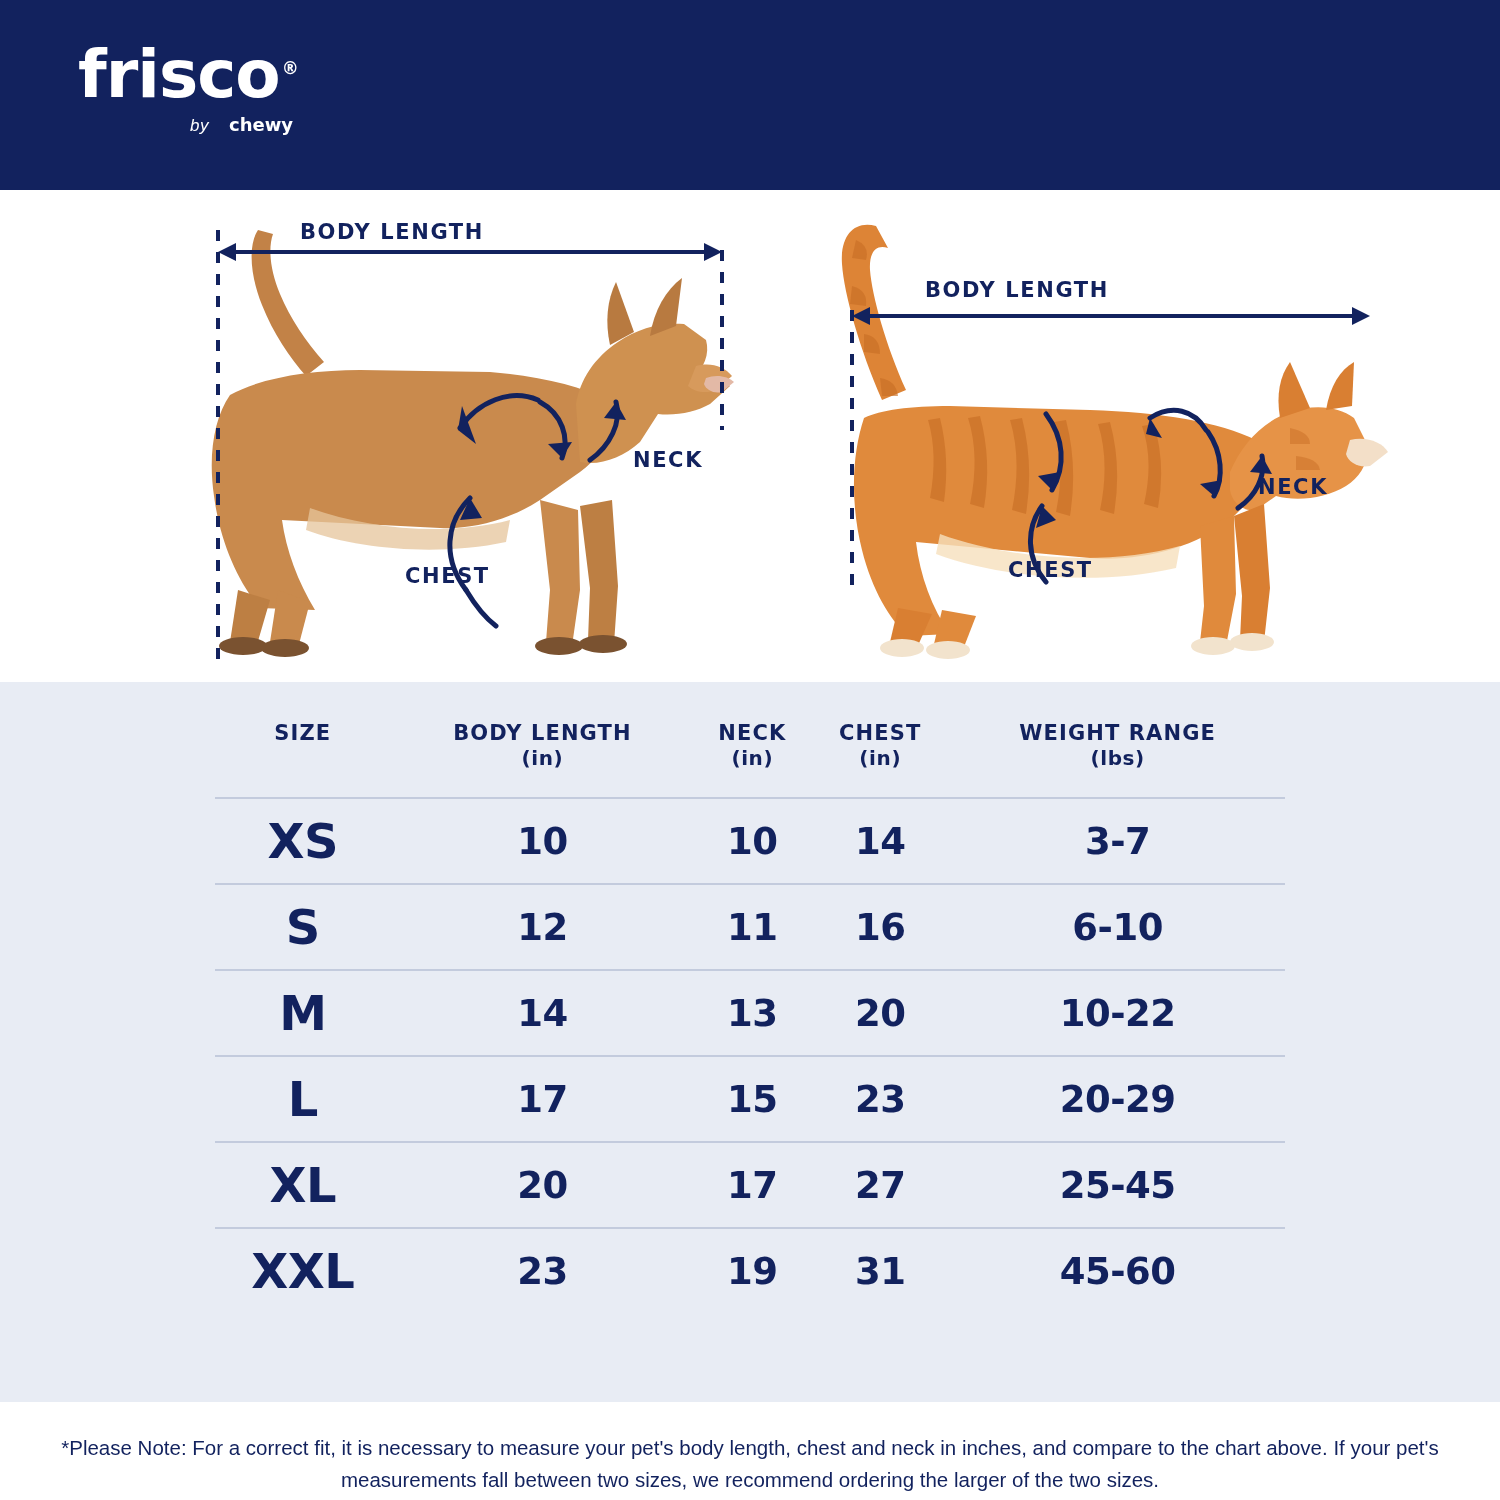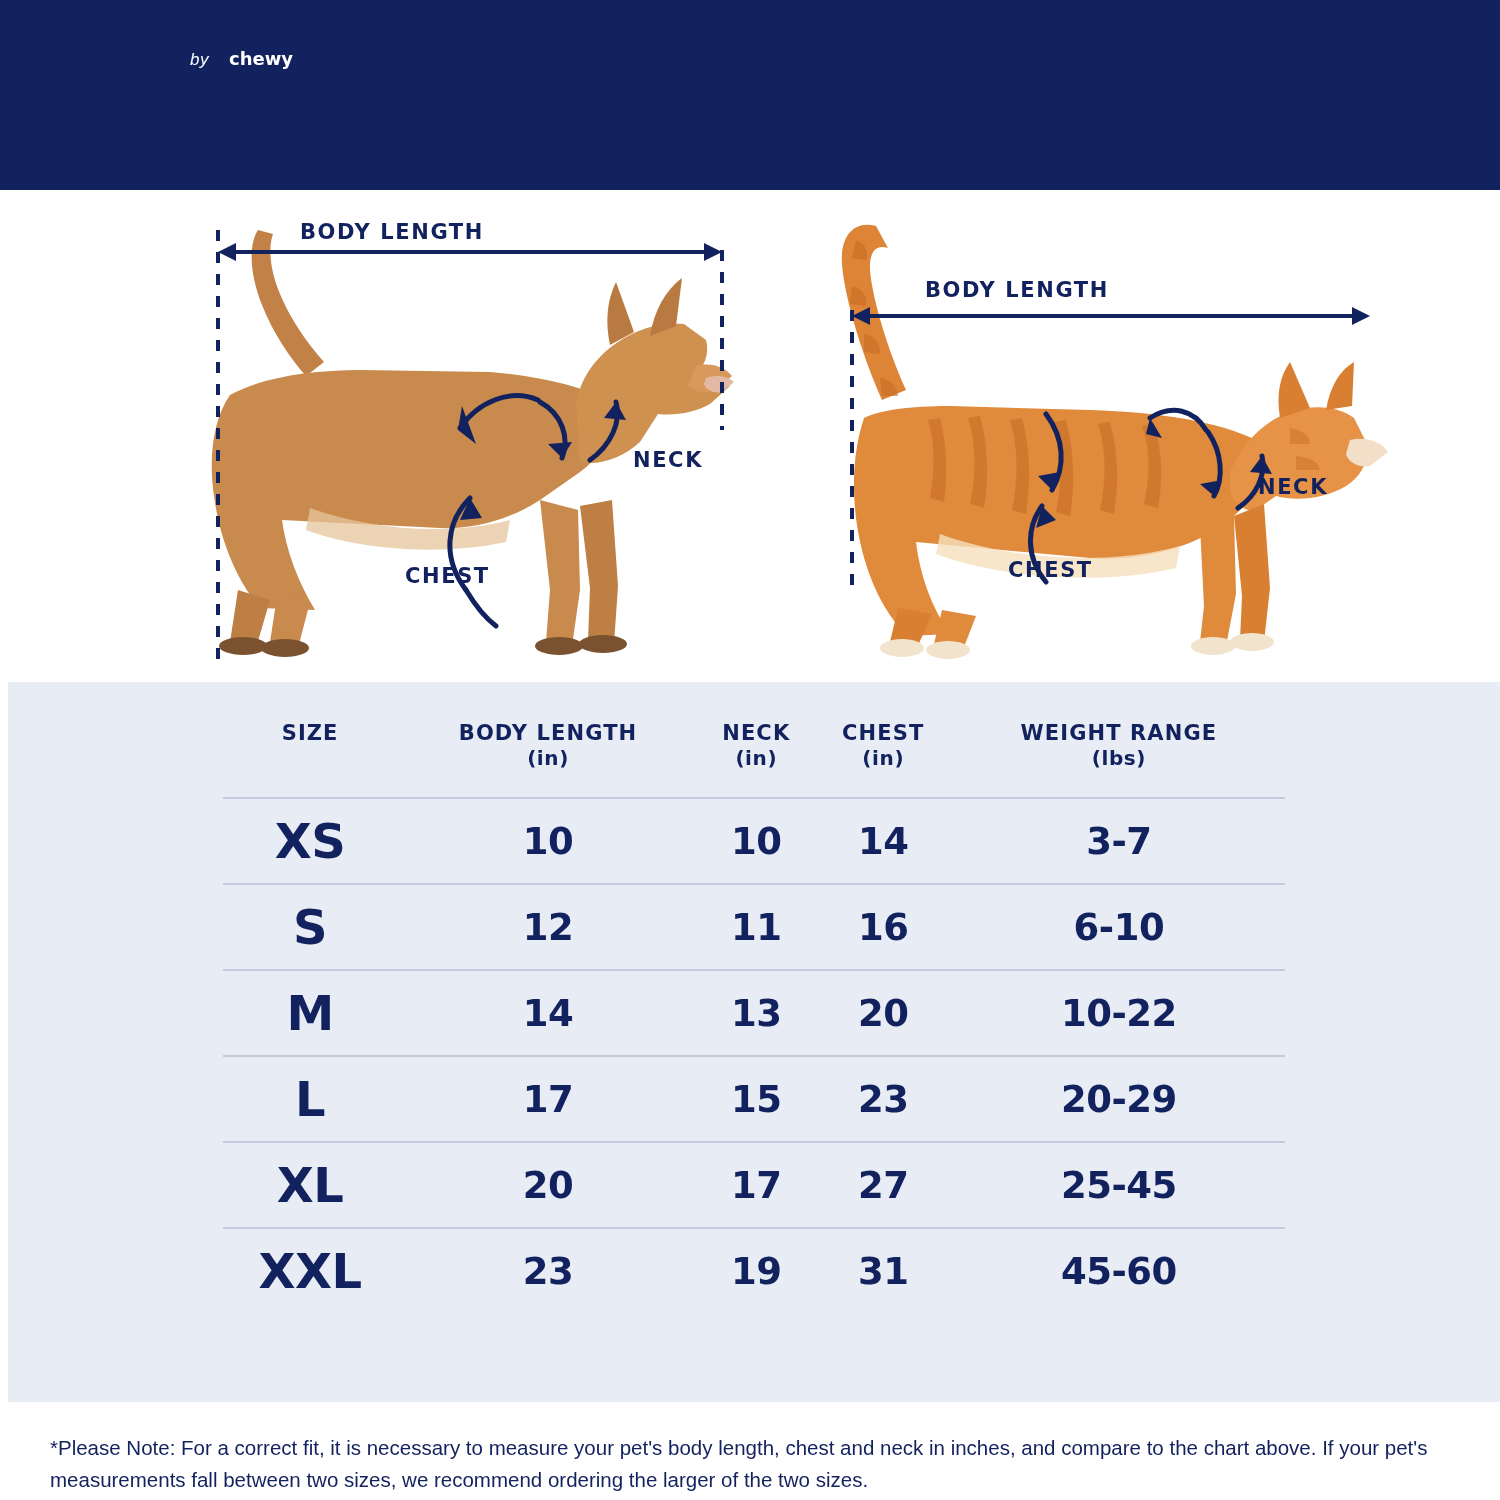--- a/index.html
+++ b/index.html
@@ -92,21 +92,20 @@
   }
 
   svg { display: block; }
 
   
   .table-section {
     position: relative;
     background: #e8ecf4;
     height: 720px;
     padding: 0 215px;
-    margin-left: 8px;
   }
   table { width: 100%; border-collapse: collapse; }
   th {
     color: #12225e;
     font-family: "DejaVu Sans", sans-serif;
     font-weight: bold;
     font-size: 21px;
     letter-spacing: 1.1px;
     padding-top: 38px;
     padding-bottom: 26px;
@@ -130,29 +129,31 @@
 
   
   .footnote {
     position: relative;
     background: #ffffff;
     padding: 30px 50px 0 50px;
     color: #12225e;
     font-size: 20.5px;
     line-height: 1.55;
     font-family: "Liberation Sans", sans-serif;
+    text-align: center;
   }
 </style>
 </head>
 <body>
 
 <div class="page">
 
   <div class="header">
     <div class="logo-block">
+      <div class="logo-word"><span>frisco</span><span class="logo-reg">®</span></div>
       <div class="logo-sub">
         <span class="by">by</span>
         <span class="chewy">chewy</span>
       </div>
     </div>
   </div>
 
   <div class="illus">
 
     <div class="pet-wrap dog-wrap">

